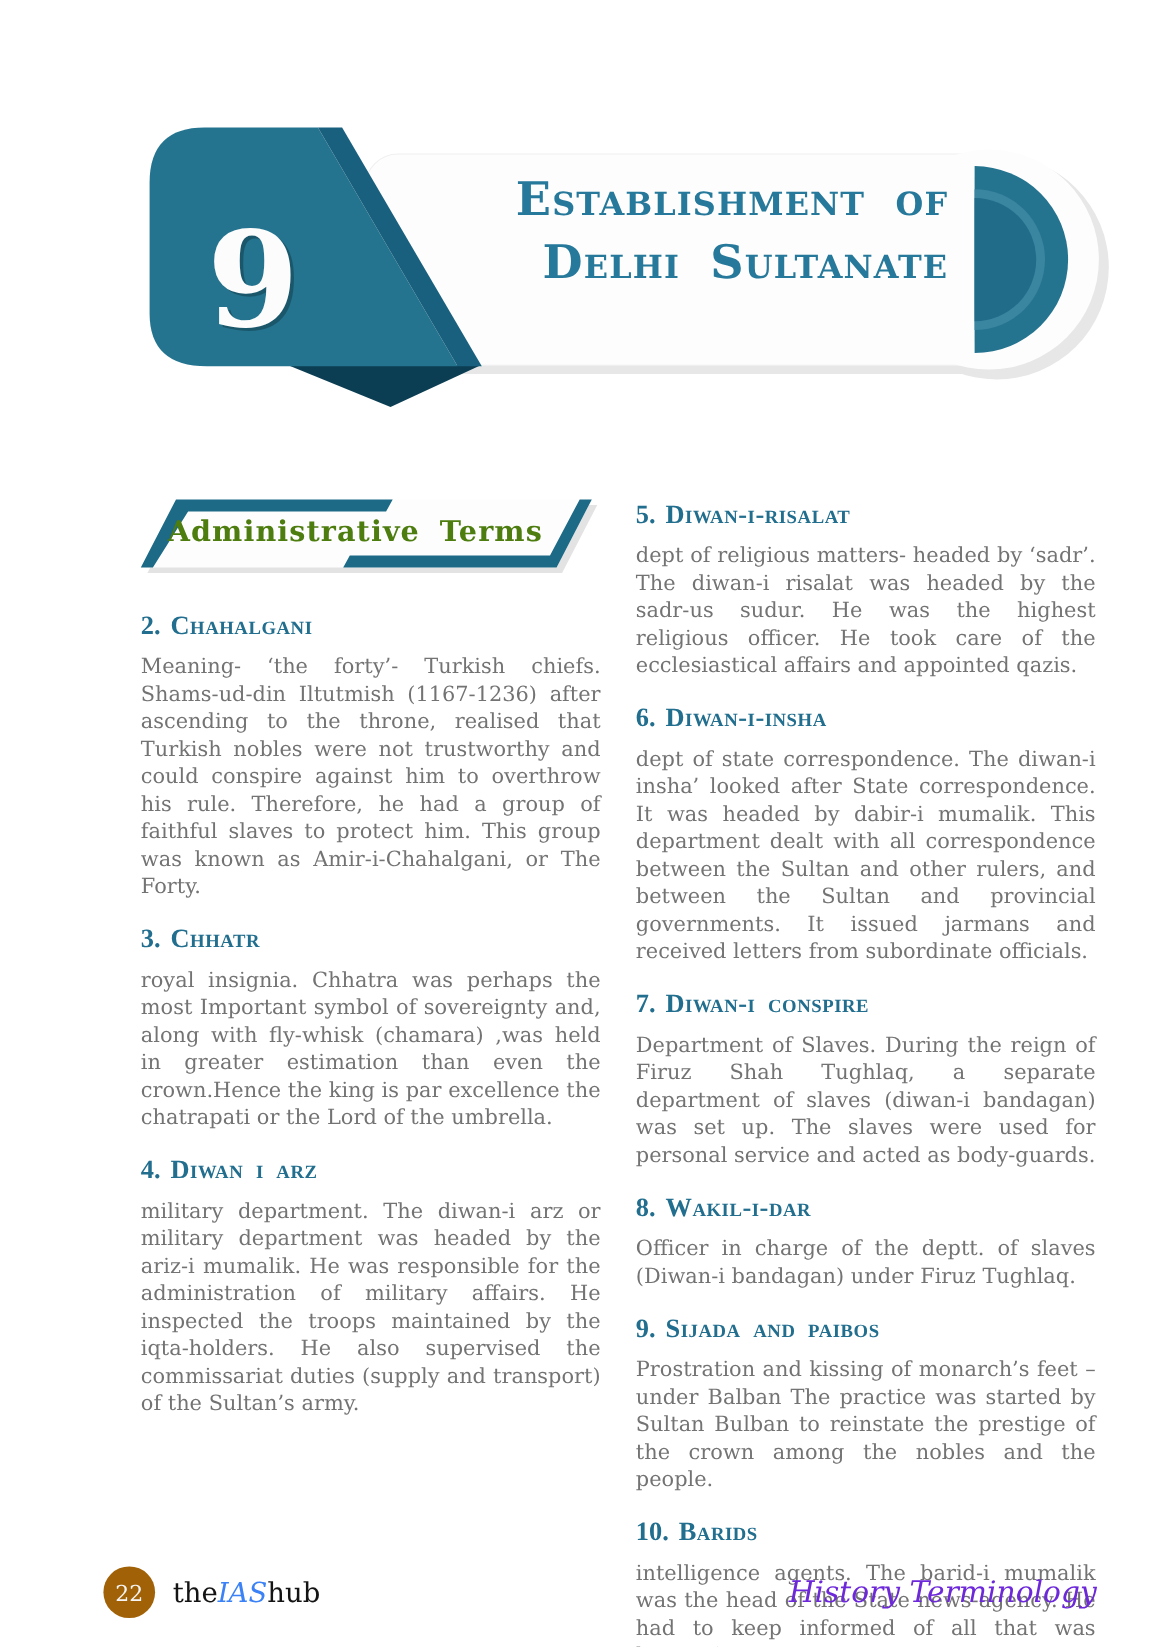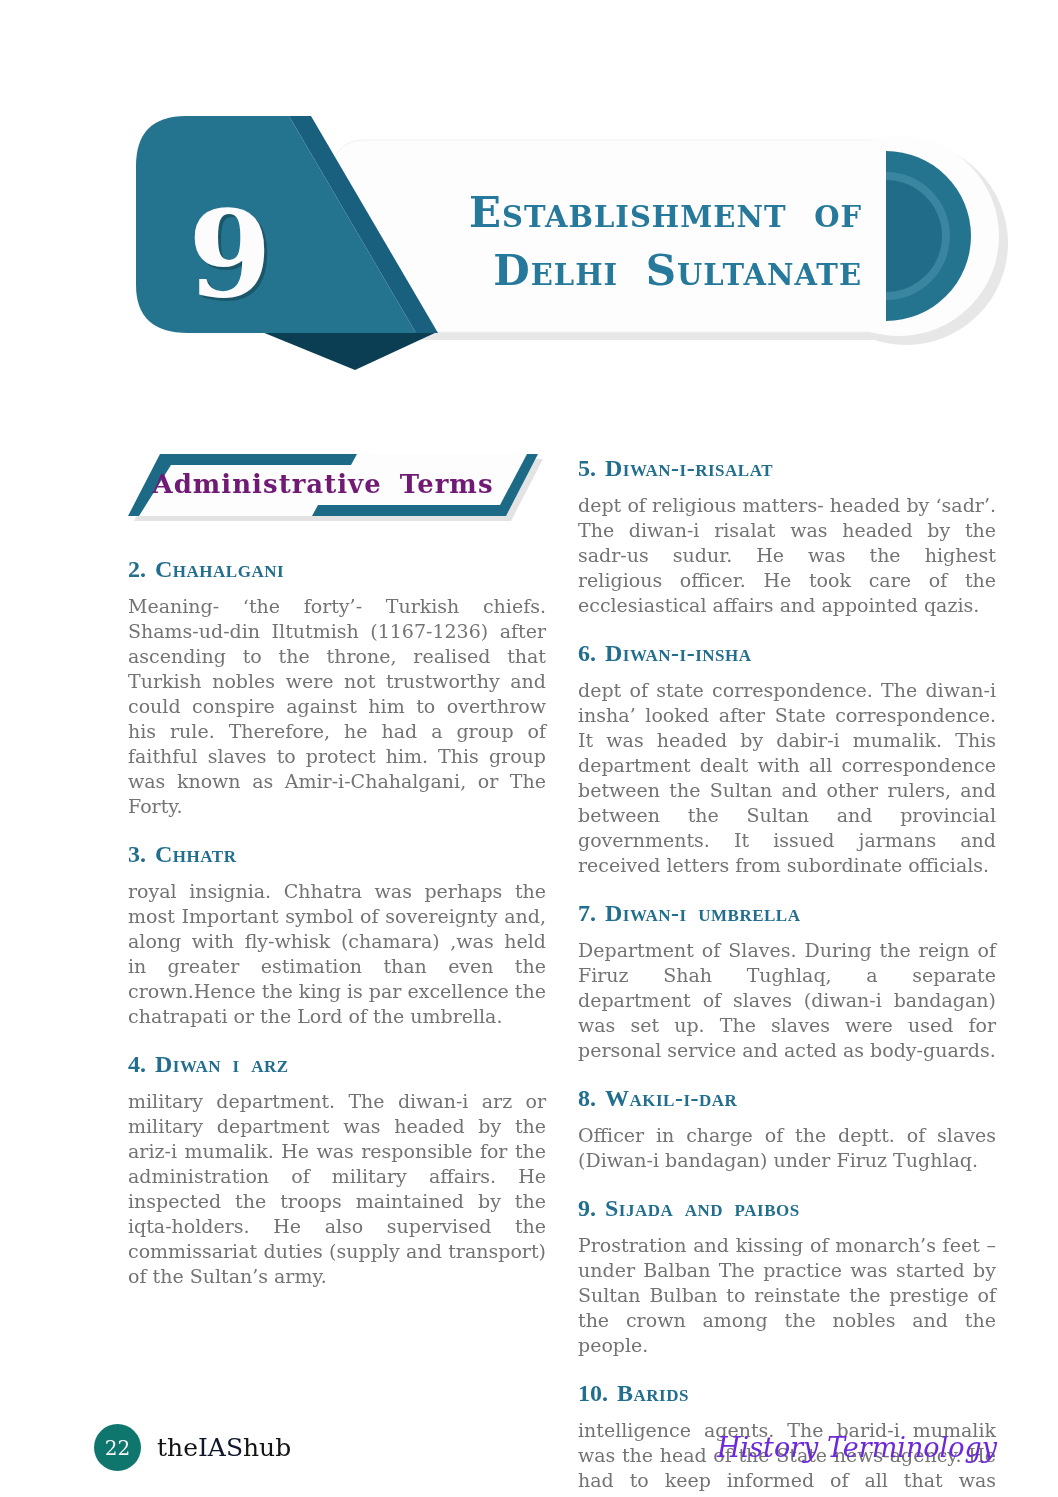--- a/index.html
+++ b/index.html
@@ -16,21 +16,21 @@
 
   
   .header {
     position: relative;
     width: 1058px;
     height: 380px;
   }
   .header svg { position: absolute; top: 0; left: 0; }
   .chapter-title {
     position: absolute;
-    top: 184px;
+    top: 152px;
     left: 400px;
     width: 462px;
     text-align: right;
     font-family: "DejaVu Serif", serif;
     font-weight: bold;
     font-variant: small-caps;
     font-variant-caps: small-caps;
     font-size: 42px;
     line-height: 58px;
     letter-spacing: 1px;
@@ -57,21 +57,21 @@
   .badge svg { position: absolute; top: 0; left: 0; }
   .badge-text {
     position: absolute;
     left: 30px; right: 52px; top: 4px; height: 64px;
     display: flex; align-items: center; justify-content: center;
     font-family: "DejaVu Serif", serif;
     font-weight: bold;
     font-size: 26px;
     letter-spacing: 1px;
     word-spacing: 8px;
-    color: #701a75;
+    color: #4d7c0f;
   }
 
   
   .term-heading {
     margin: 18px 0 6px 0;
     line-height: 34px;
     font-family: Liberation Serif, serif;
     color: #226e8e;
     font-weight: bold;
   }
@@ -100,33 +100,33 @@
     position: absolute;
     left: 94px;
     right: 61px;
     bottom: 26px;
     display: flex;
     align-items: center;
   }
   .page-badge {
     width: 47px; height: 47px;
     border-radius: 50%;
-    background: #0f766e;
+    background: #a16207;
     color: #f5f5f5;
     display: flex; align-items: center; justify-content: center;
     font-size: 20px;
     font-family: "DejaVu Serif", serif;
   }
   .logo {
     margin-left: 16px;
     font-family: "DejaVu Serif", serif;
     font-size: 25px;
     color: #141414;
   }
-  .logo .logo-red { color: #0f172a; }
+  .logo .logo-red { color: #3b82f6; font-style: italic; }
   .footer-right {
     margin-left: auto;
     font-family: "DejaVu Serif", serif;
     font-style: italic;
     font-size: 27px;
     color: #6d28d9;
   }
 </style>
 </head>
 <body>
@@ -201,21 +201,21 @@
         <h3 class="term-heading"><span class="term-num">5.</span><span class="term-title">Diwan-i-risalat</span></h3>
         <p class="term-body">dept of religious matters- headed by ‘sadr’. The diwan-i risalat was headed by the sadr-us sudur. He was the highest religious officer. He took care of the ecclesiastical affairs and appointed qazis.</p>
       </section>
 
       <section class="term">
         <h3 class="term-heading"><span class="term-num">6.</span><span class="term-title">Diwan-i-insha</span></h3>
         <p class="term-body">dept of state correspondence. The diwan-i insha’ looked after State correspondence. It was headed by dabir-i mumalik. This department dealt with all correspondence between the Sultan and other rulers, and between the Sultan and provincial governments. It issued jarmans and received letters from subordinate officials.</p>
       </section>
 
       <section class="term">
-        <h3 class="term-heading"><span class="term-num">7.</span><span class="term-title">Diwan-i umbrella</span></h3>
+        <h3 class="term-heading"><span class="term-num">7.</span><span class="term-title">Diwan-i conspire</span></h3>
         <p class="term-body">Department of Slaves. During the reign of Firuz Shah Tughlaq, a separate department of slaves (diwan-i bandagan) was set up. The slaves were used for personal service and acted as body-guards.</p>
       </section>
 
       <section class="term">
         <h3 class="term-heading"><span class="term-num">8.</span><span class="term-title">Wakil-i-dar</span></h3>
         <p class="term-body">Officer in charge of the deptt. of slaves (Diwan-i bandagan) under Firuz Tughlaq.</p>
       </section>
 
       <section class="term">
         <h3 class="term-heading"><span class="term-num">9.</span><span class="term-title">Sijada and paibos</span></h3>

